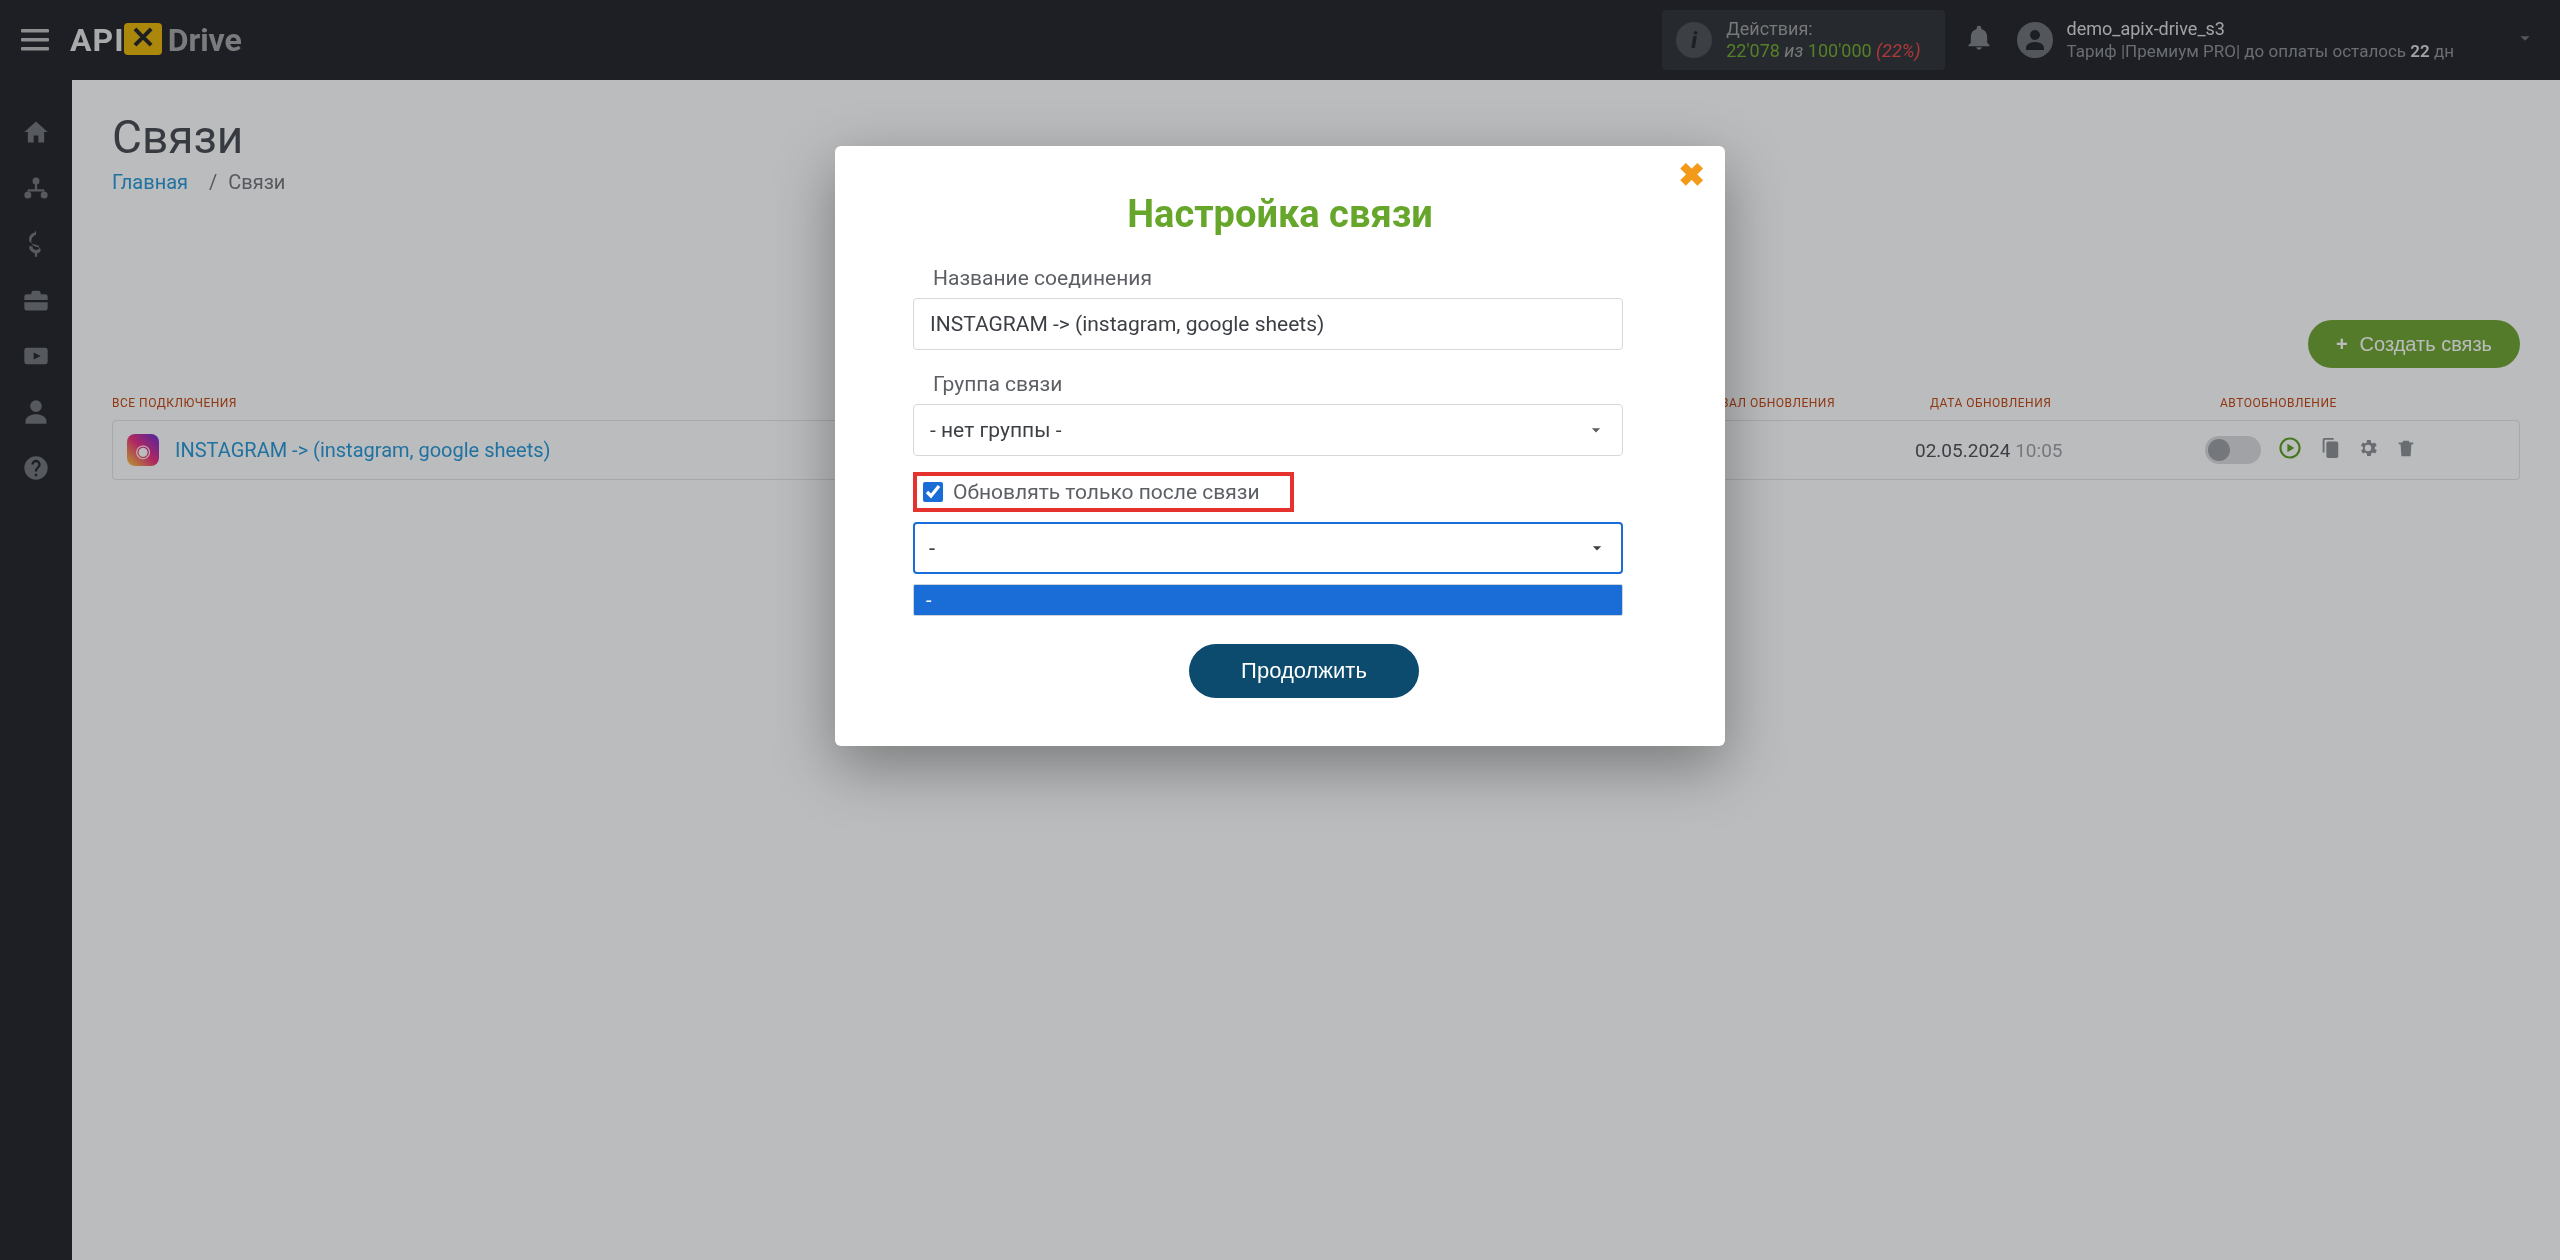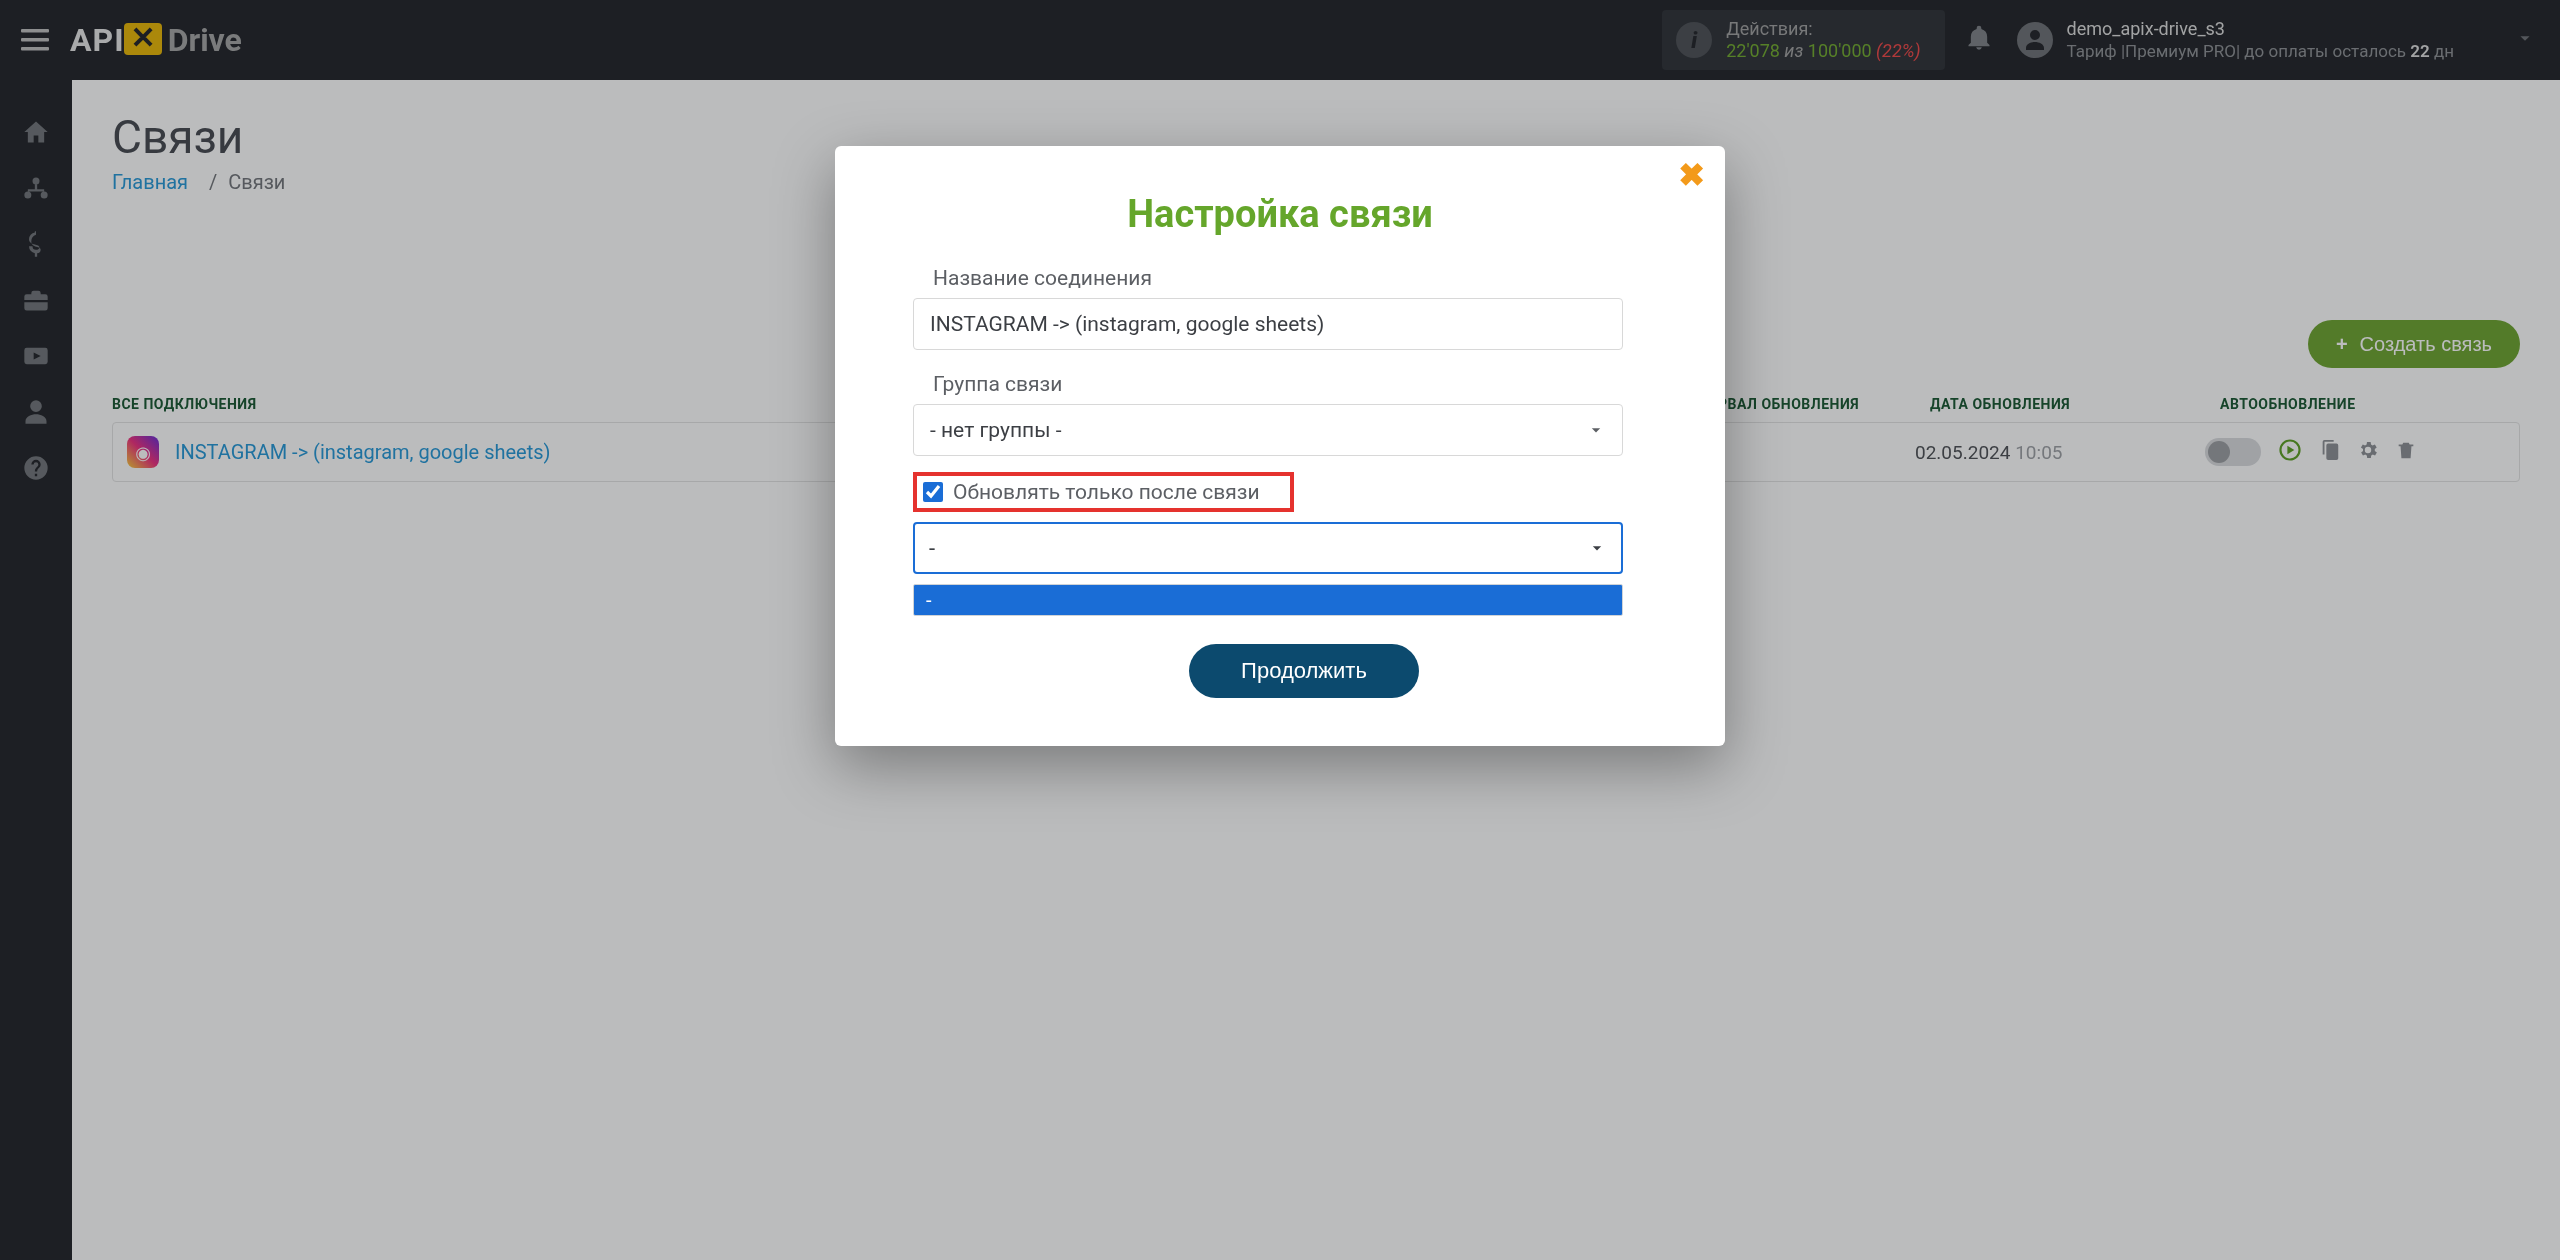--- a/index.html
+++ b/index.html
@@ -128,21 +128,21 @@
   .play-outline svg polygon { fill:#5a9e1f;}
 
   .create-btn {
     margin-left:auto;
     height:48px; padding:0 28px;
     background:#6ba22b; color:#fff; border:none; border-radius:24px;
     font-size:20px; display:flex;align-items:center; cursor:pointer;
   }
   .create-btn .plus { margin-right:12px; font-weight:900;}
 
-  .table-head { display:flex; font-size:14px; color:#14532d; font-weight:700;
+  .table-head { display:flex; font-size:12px; color:#c2410c; font-weight:400;
     text-transform:uppercase; letter-spacing:0.5px; padding:14px 0 10px 0;}
   .col-name { flex: 1.4; }
   .col-interval { width:250px; }
   .col-date { width:290px; }
   .col-auto { width:300px; }
 
   .row {
     display:flex; align-items:center;
     border:1px solid #e3e3e3; border-radius:4px;
     height:60px; padding:0 14px;

